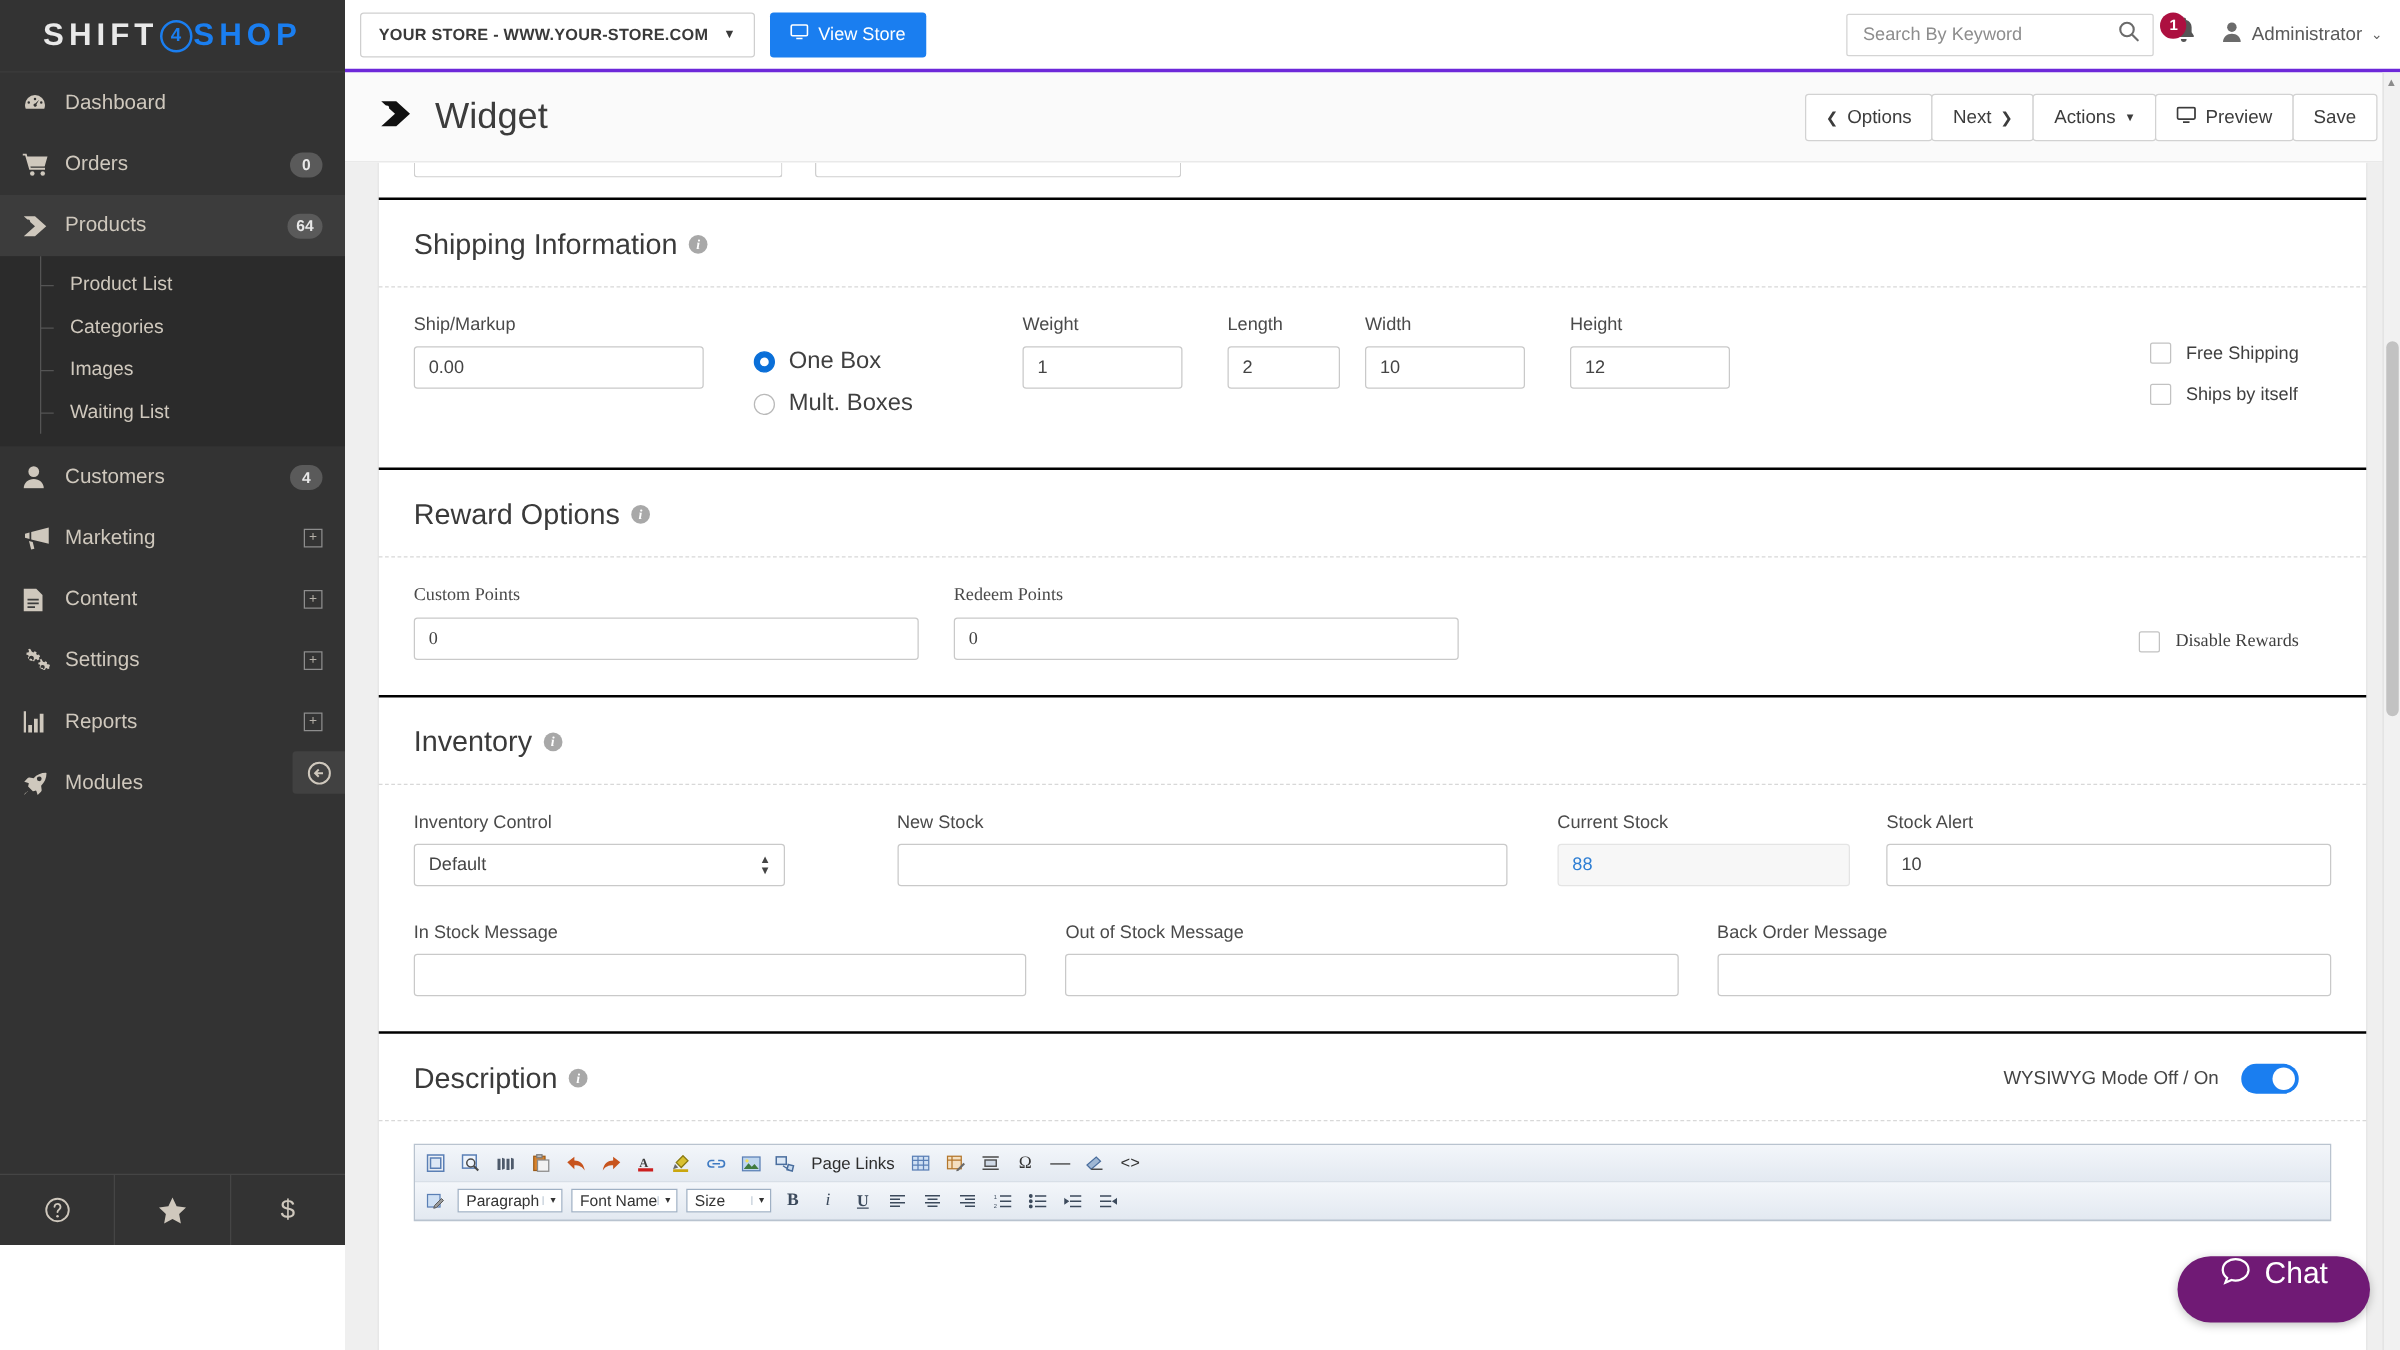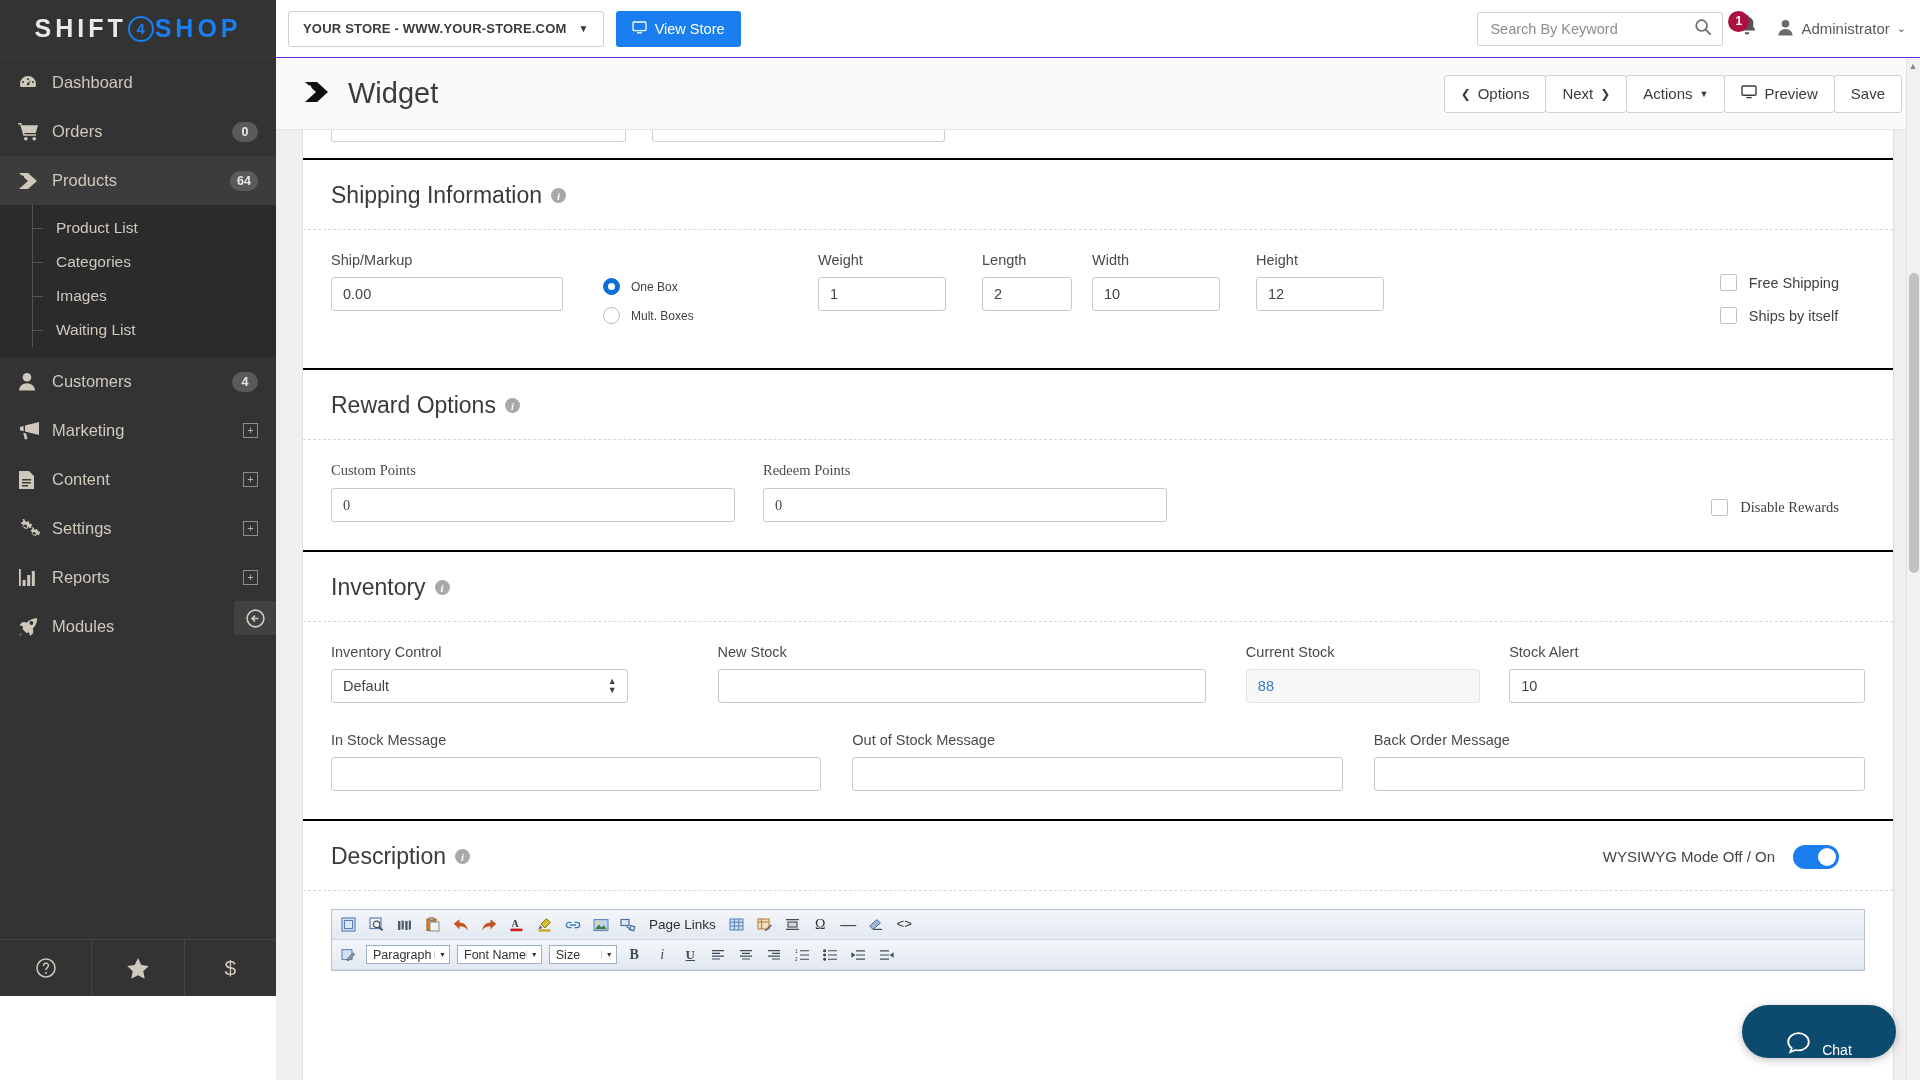--- a/index.html
+++ b/index.html
@@ -78,21 +78,21 @@
   #sidebar-footer .fbtn {
     flex: 1; display: flex; align-items: center; justify-content: center;
     color: #cfc8bd; cursor: pointer; border-right: 1px solid #454545;
     font-size: 21px;
   }
   #sidebar-footer .fbtn:last-child { border-right: none; }
 
   
   #topbar {
     position: absolute; left: 276px; top: 0; right: 0; height: 58px;
-    background: #ffffff; border-bottom: 1px solid #6d28d9;
+    background: #ffffff; border-bottom: 3px solid #6d28d9;
     display: flex; align-items: center; padding: 0 14px 0 12px; gap: 12px;
   }
   #store-select {
     height: 36px; border: 1px solid #cfcfcf; border-radius: 3px;
     background: #fff; display: flex; align-items: center; gap: 12px;
     padding: 0 14px; font-size: 13px; font-weight: 700; color: #3a3a3a;
     letter-spacing: .2px; cursor: pointer;
   }
   #view-store {
     height: 36px; background: #1a7ef0; color: #fff; border: none; border-radius: 3px;
@@ -182,21 +182,21 @@
   .radio-row { display: flex; align-items: center; gap: 11px; margin-bottom: 12px; }
   .radio {
     width: 17px; height: 17px; border-radius: 50%; border: 1px solid #b9b9b9;
     background: #fff; display: inline-block; position: relative; cursor: pointer;
   }
   .radio.on { border: 1px solid #0a6fd8; background: #0a6fd8; }
   .radio.on::after {
     content: ""; position: absolute; left: 4px; top: 4px;
     width: 7px; height: 7px; border-radius: 50%; background: #fff;
   }
-  .radio-label { font-size: 12px; color: #3f3f3f; }
+  .radio-label { font-size: 19px; color: #3f3f3f; }
   .check-row { display: flex; align-items: center; gap: 12px; margin-bottom: 16px; }
   .checkbox {
     width: 17px; height: 17px; border: 1px solid #c2c2c2; background: #fff;
     border-radius: 2px; cursor: pointer;
   }
   .check-label { font-size: 14.5px; color: #3f3f3f; }
   .toggle {
     width: 46px; height: 24px; border-radius: 12px; background: #1a7ef0;
     position: relative; cursor: pointer;
   }
@@ -221,23 +221,23 @@
   .ed-combo {
     height: 19px; min-width: 76px; border: 1px solid #9fb0c4; background: #fff;
     display: flex; align-items: center; justify-content: space-between;
     padding: 0 3px 0 6px; font-size: 12.5px; color: #333; cursor: pointer;
   }
   .ed-combo .car { font-size: 7px; color: #333; border-left: 1px solid #c3ced9; padding-left: 4px;}
 
   
   #chat {
     position: absolute; right: 24px; bottom: 22px;
-    width: 154px; height: 53px; border-radius: 27px; background: #0c4a6e;
-    color: #fff; display: flex; align-items: flex-end; justify-content: center;
-    gap: 11px; font-size: 14px; cursor: pointer;
+    width: 154px; height: 53px; border-radius: 27px; background: #701a75;
+    color: #fff; display: flex; align-items: flex-start; justify-content: center;
+    gap: 11px; font-size: 24px; cursor: pointer;
     box-shadow: 0 2px 8px rgba(0,0,0,.25);
   }
   
   #vscroll {
     position: absolute; right: 0; top: 58px; width: 14px; bottom: 0;
     background: #f1f1f1; border-left: 1px solid #e0e0e0;
   }
   #vscroll-thumb {
     position: absolute; left: 2px; width: 10px; top: 215px; height: 300px;
     background: #c2c2c2; border-radius: 5px;

